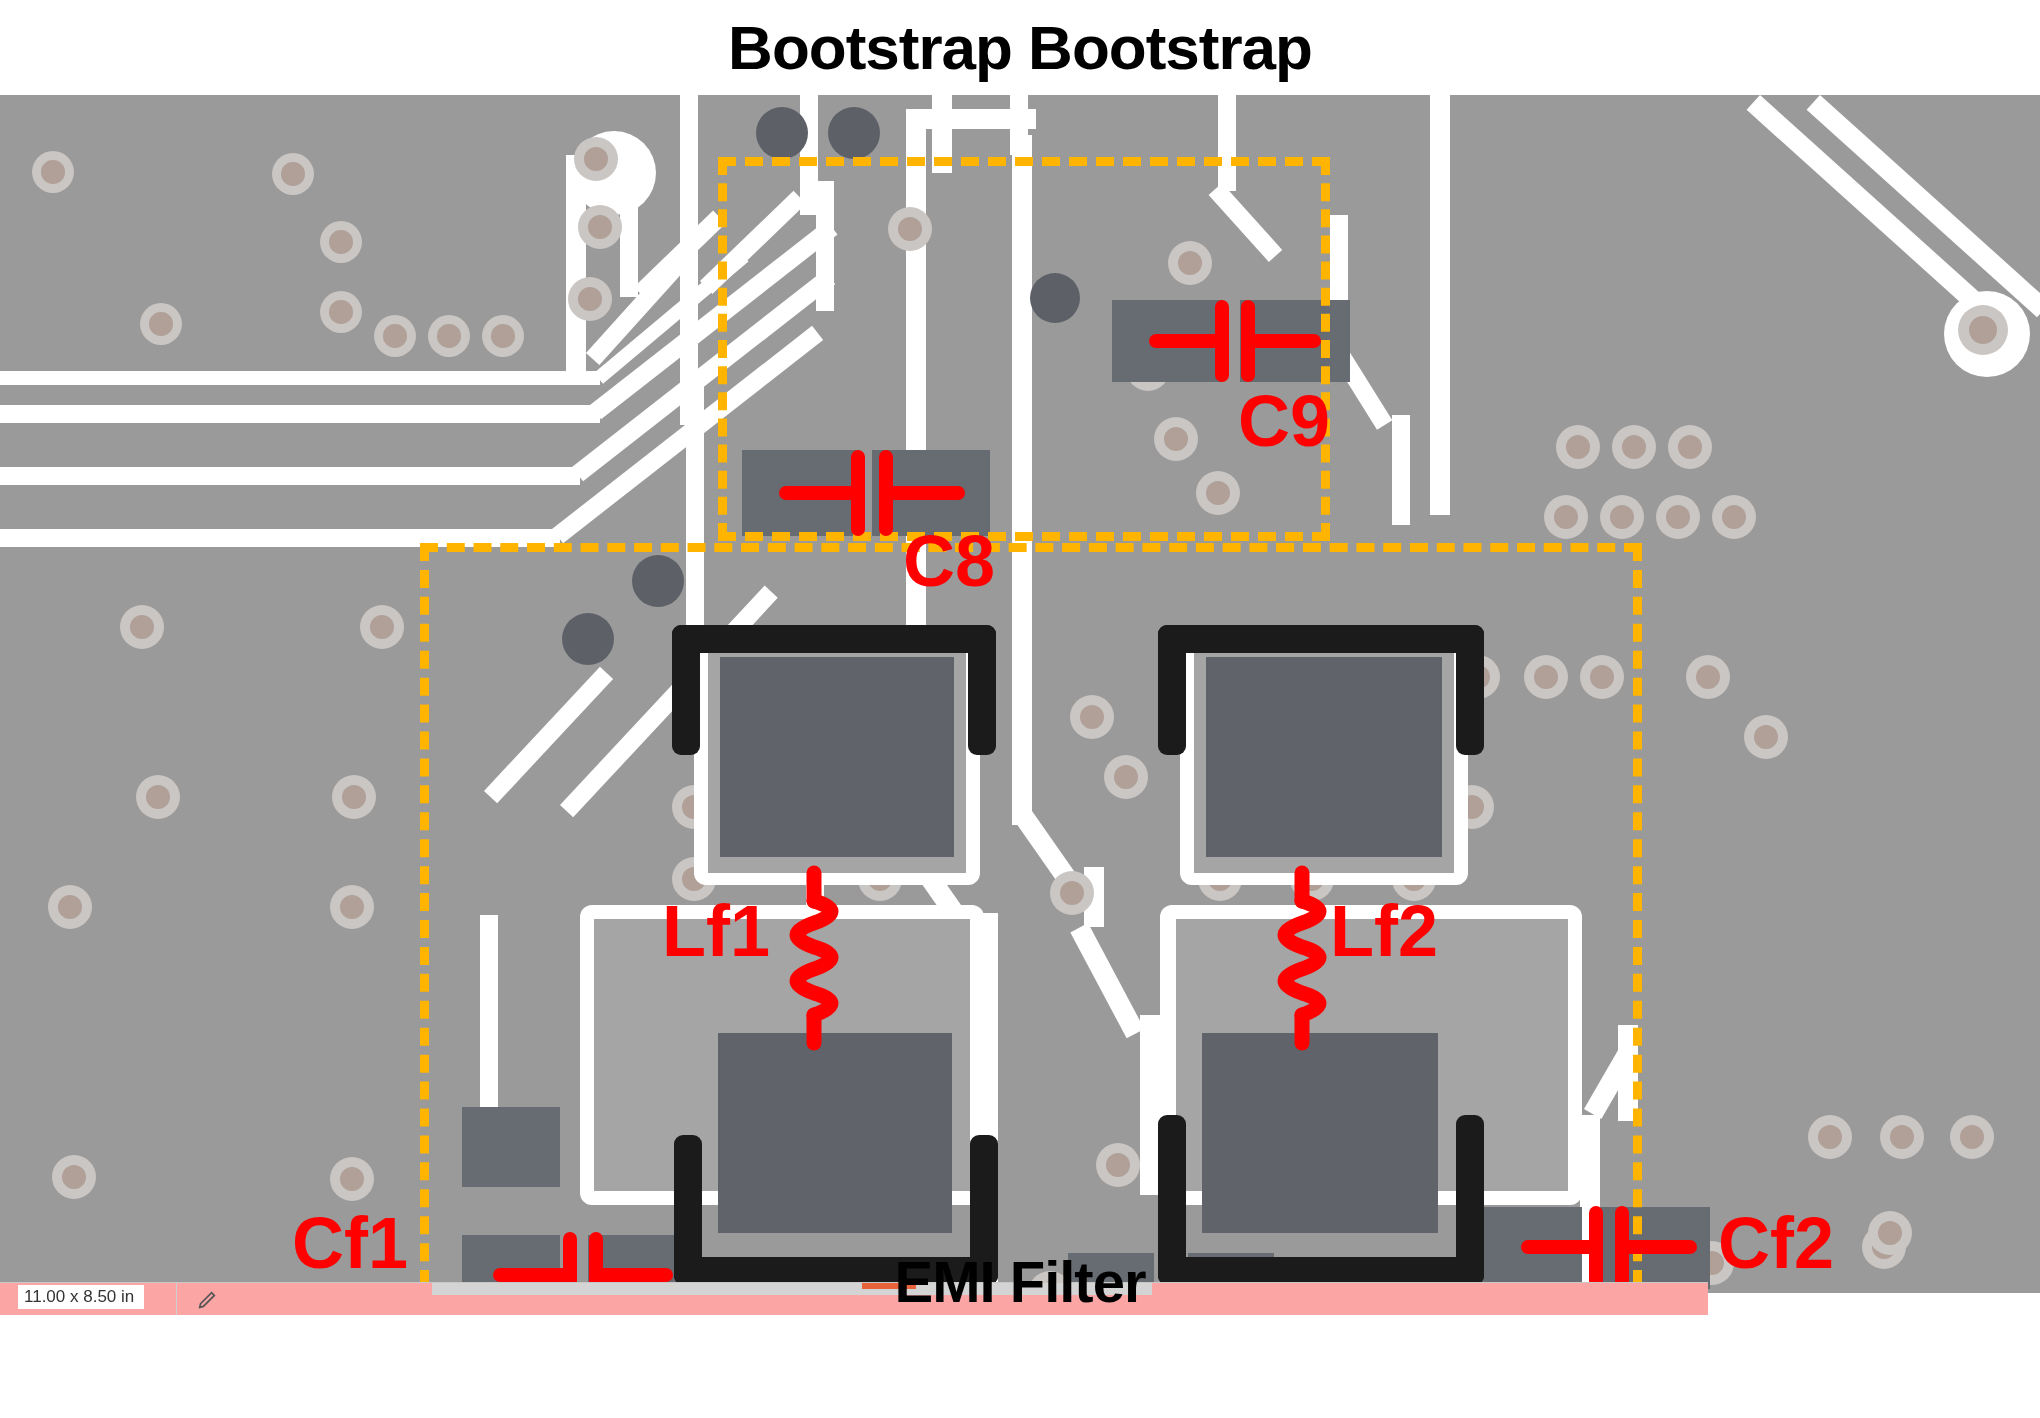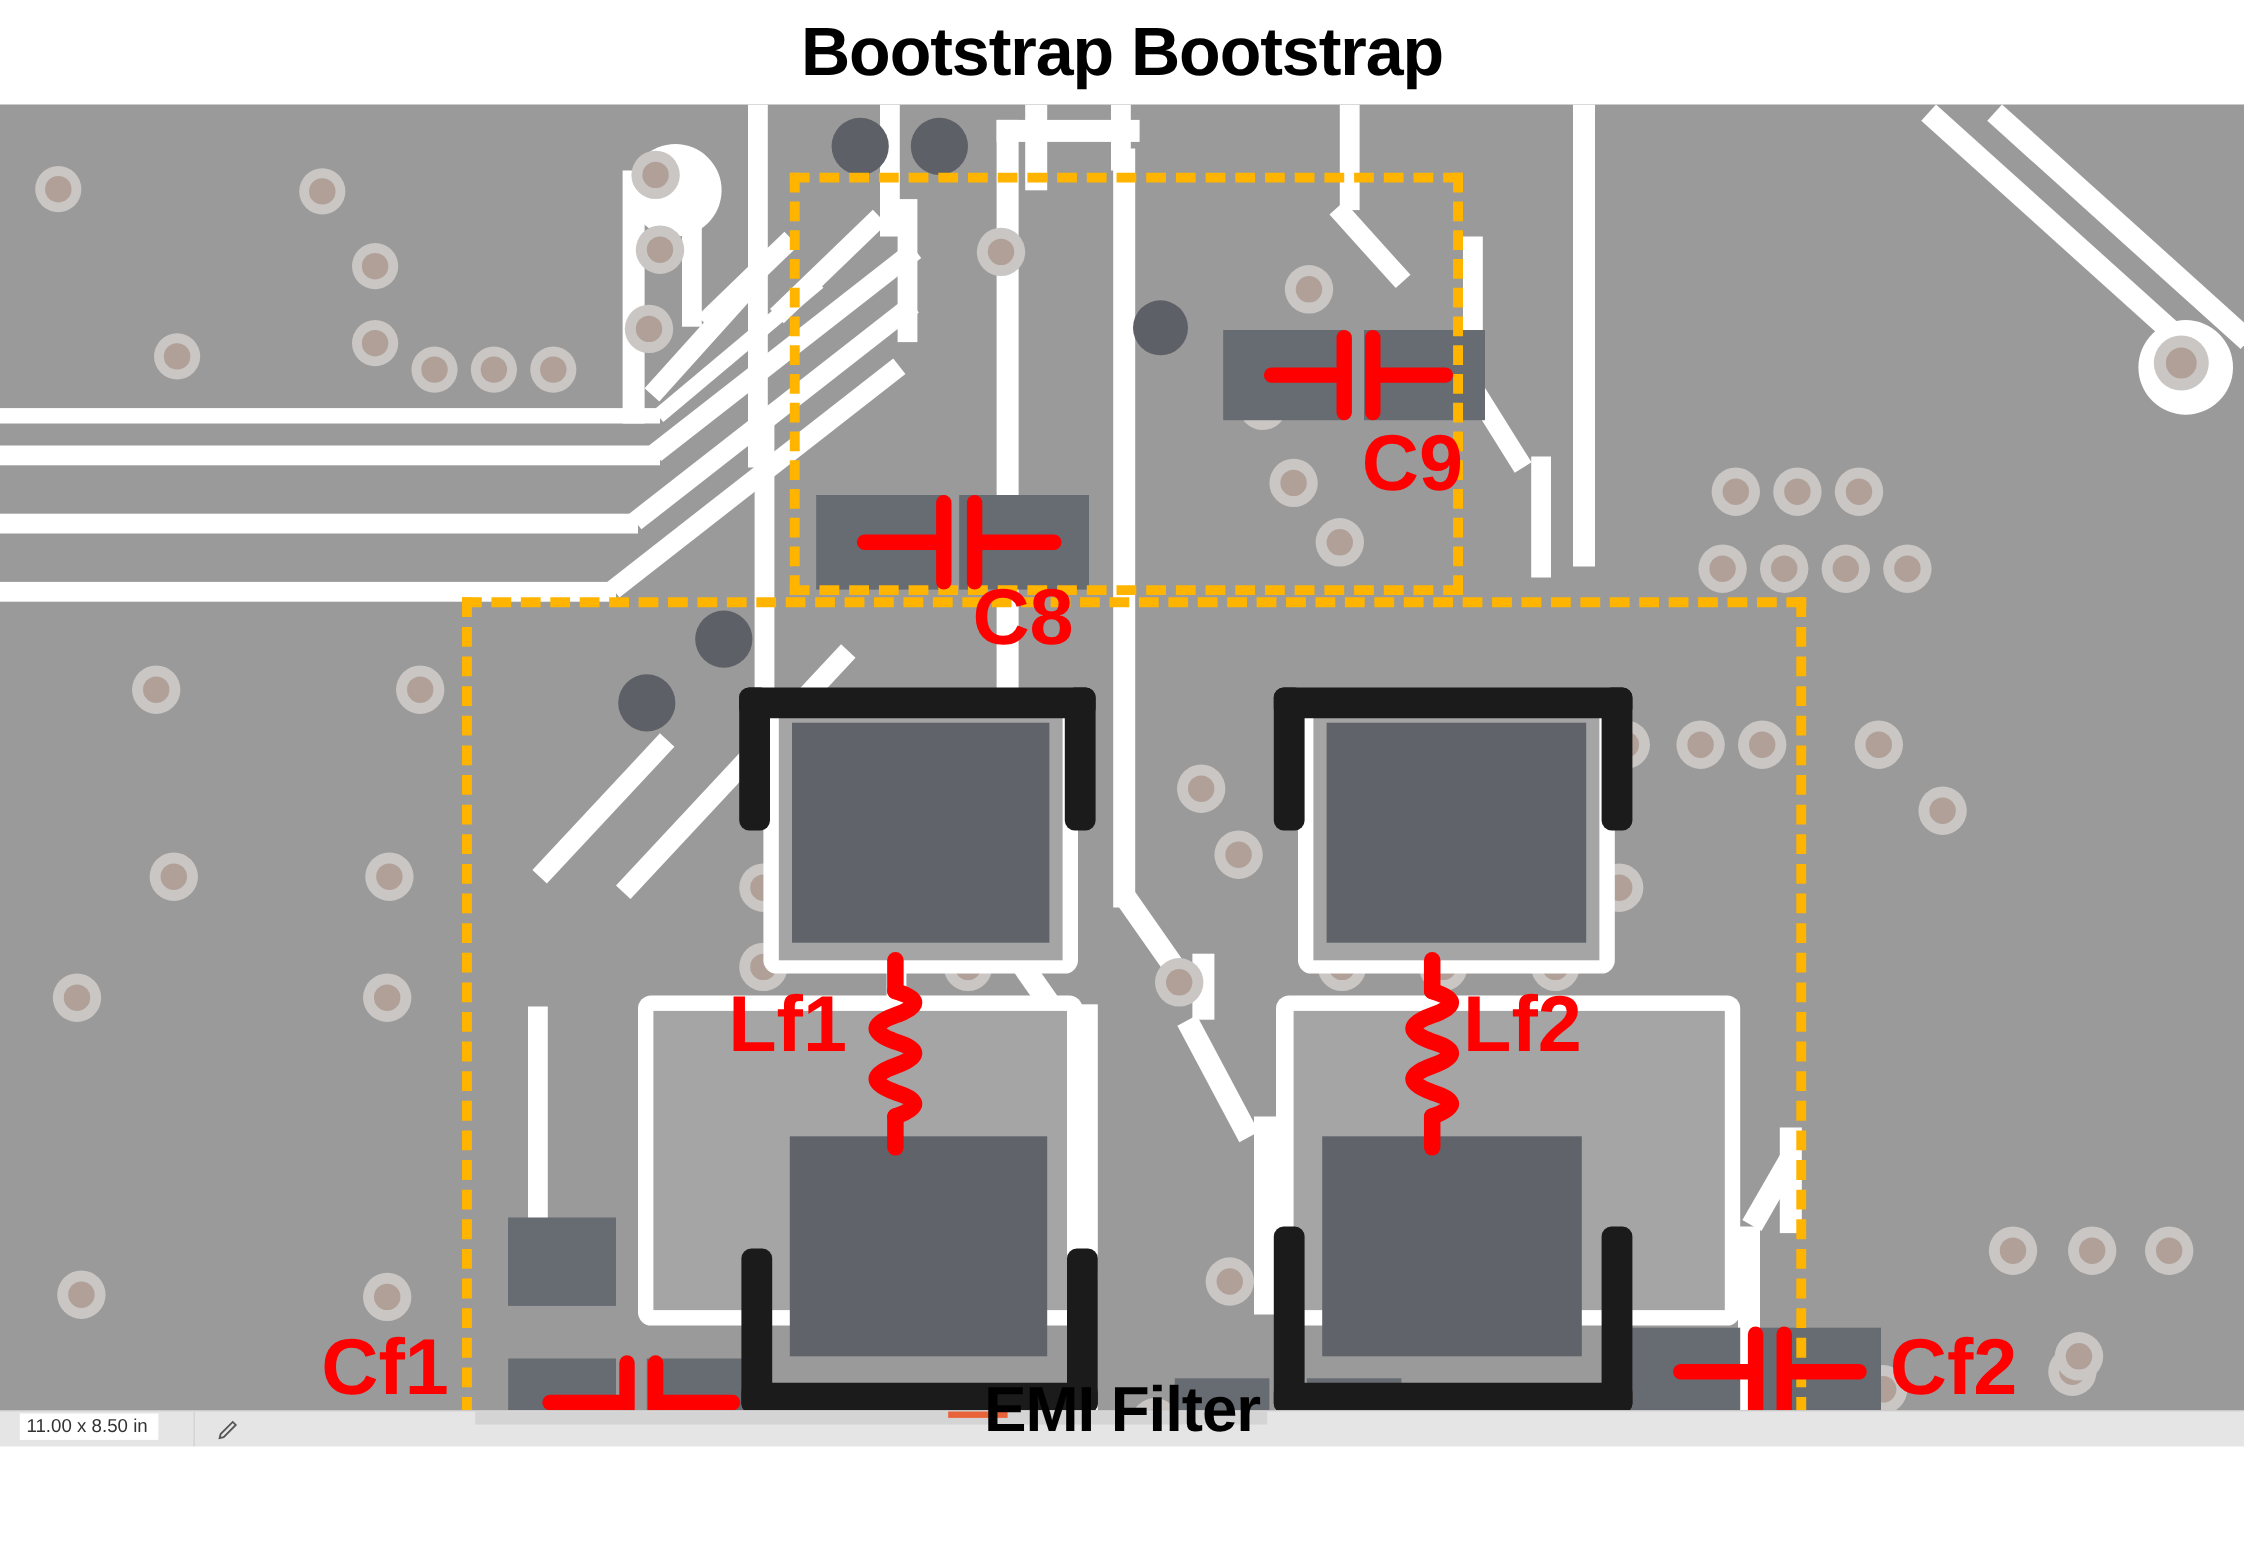--- a/index.html
+++ b/index.html
@@ -46,22 +46,22 @@
   .dashbox{position:absolute;border:9px dashed #ffb400;box-sizing:border-box;}
 
   
   #redlayer{position:absolute;left:0;top:0;width:2040px;height:1198px;
             pointer-events:none;}
   .rlabel{position:absolute;color:#fe0000;font-weight:bold;
           font-family:"Liberation Sans",sans-serif;font-size:72px;
           white-space:nowrap;line-height:1;}
 
   
-  #statusbar{position:absolute;left:0;top:1282px;width:2040px;height:32px;
-             background:#e5e5e5;border-top:1px solid #c8c8c8;overflow:hidden;}
+  #statusbar{position:absolute;left:0;top:1282px;width:1708px;height:32px;
+             background:#fca5a5;border-top:1px solid #c8c8c8;overflow:hidden;}
   #sb-size{position:absolute;left:18px;top:2px;font-size:17px;color:#333;
            background:#ffffff;padding:2px 10px 2px 6px;}
   #sb-sep{position:absolute;left:176px;top:0;width:1px;height:32px;background:#cfcfcf;}
   #sb-pencil{position:absolute;left:196px;top:6px;width:22px;height:22px;}
   #sb-chip{position:absolute;left:432px;top:0;width:720px;height:12px;background:#d4d4d4;}
   #sb-orange{position:absolute;left:862px;top:0;width:54px;height:6px;background:#e8633a;}
 </style>
 </head>
 <body>
 
@@ -281,21 +281,21 @@
         <path d="M 814 920 L 814 948"></path>
       </g>
 
       <g fill="none" stroke="#FE0000" stroke-width="15" stroke-linecap="round">
         <path d="M 1302 778 L 1302 806"></path>
         <path d="M 1302 806 q 34 10 0 22 q -34 12 0 24 q 34 10 0 22 q -34 12 0 24 q 34 10 0 22"></path>
         <path d="M 1302 920 L 1302 948"></path>
       </g>
     </svg>
 
-    <div class="rlabel" style="left:884px;top:430px;">C8</div>
+    <div class="rlabel" style="left:903px;top:430px;">C8</div>
     <div class="rlabel" style="left:1238px;top:290px;">C9</div>
     <div class="rlabel" style="left:662px;top:800px;">Lf1</div>
     <div class="rlabel" style="left:1330px;top:800px;">Lf2</div>
     <div class="rlabel" style="left:292px;top:1112px;">Cf1</div>
     <div class="rlabel" style="left:1718px;top:1112px;">Cf2</div>
 
   </div>
 
   <div id="statusbar">
     <div id="sb-chip"></div>

